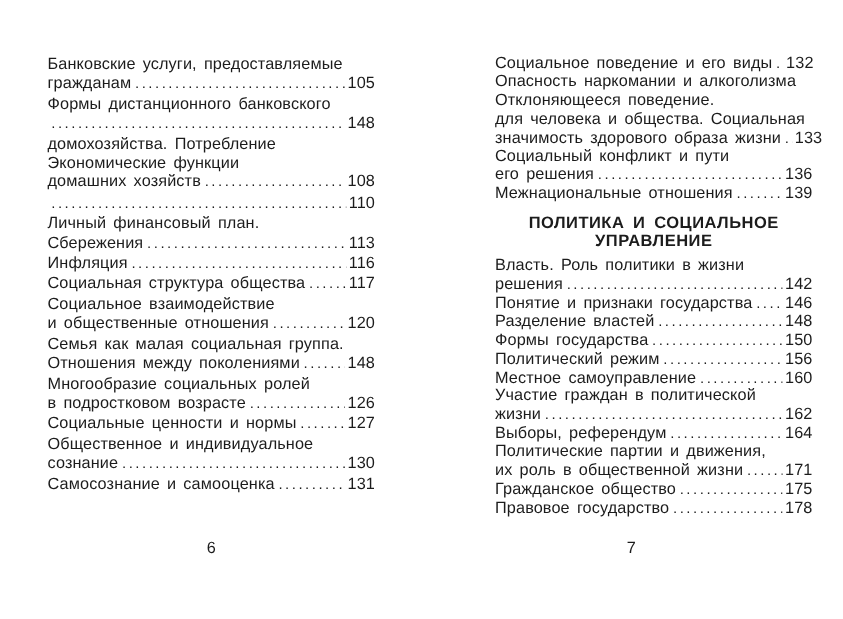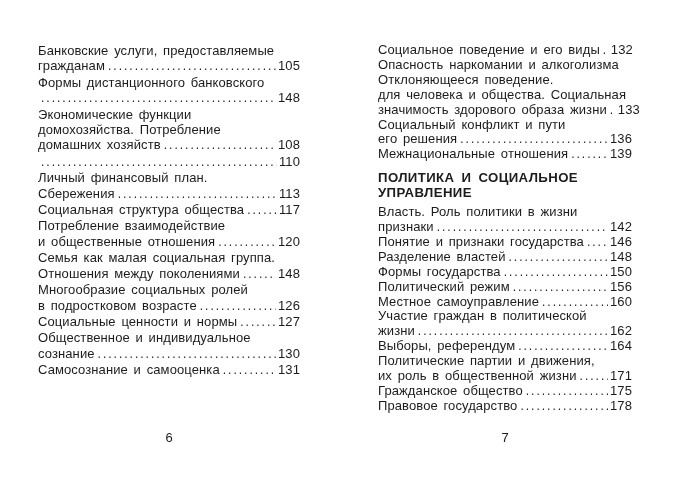--- a/index.html
+++ b/index.html
@@ -17,22 +17,23 @@
   }
   .toc-col {
     position: absolute;
     top: 43px;
     font-size: 13px;
     font-weight: 500;
     word-spacing: 2px;
     letter-spacing: 0.1px;
   }
   .toc-col.left  { left: 38px;  width: 262px; line-height: 15.4px; }
-  .toc-col.right { left: 378px; width: 254px; line-height: 14.9px; }
+  .toc-col.right { left: 396px; width: 254px; line-height: 14.9px; }
   .heading {
+    text-align: center;
     font-weight: 700;
     font-size: 13.2px;
     letter-spacing: 0.4px;
     word-spacing: 3px;
     margin: 9px 0 4px 0;
   }
   .entry { margin: 0; }
   .line { white-space: nowrap; }
   .line.last { display: flex; align-items: baseline; }
   .line.last .t { white-space: nowrap; flex: 0 0 auto; }
@@ -75,22 +76,22 @@
         </div>
       </div>
       <div class="entry">
         <div class="line">Формы дистанционного банковского</div>
         <div class="line last">
           <span class="leader"></span>
           <span class="pg">148</span>
         </div>
       </div>
       <div class="entry">
+        <div class="line">домохозяйства. Потребление</div>
         <div class="line">Экономические функции</div>
-        <div class="line">домохозяйства. Потребление</div>
         <div class="line last">
           <span class="t">домашних хозяйств</span>
           <span class="leader"></span>
           <span class="pg">108</span>
         </div>
       </div>
       <div class="entry">
         <div class="line last">
           <span class="leader"></span>
           <span class="pg">110</span>
@@ -99,27 +100,34 @@
       <div class="entry">
         <div class="line">Личный финансовый план.</div>
         <div class="line last">
           <span class="t">Сбережения</span>
           <span class="leader"></span>
           <span class="pg">113</span>
         </div>
       </div>
       <div class="entry">
         <div class="line last">
+          <span class="t">Инфляция</span>
+          <span class="leader"></span>
+          <span class="pg">116</span>
+        </div>
+      </div>
+      <div class="entry">
+        <div class="line last">
           <span class="t">Социальная структура общества</span>
           <span class="leader"></span>
           <span class="pg">117</span>
         </div>
       </div>
       <div class="entry">
-        <div class="line">Потребление взаимодействие</div>
+        <div class="line">Социальное взаимодействие</div>
         <div class="line last">
           <span class="t">и общественные отношения</span>
           <span class="leader"></span>
           <span class="pg">120</span>
         </div>
       </div>
       <div class="entry">
         <div class="line">Семья как малая социальная группа.</div>
         <div class="line last">
           <span class="t">Отношения между поколениями</span>
@@ -189,21 +197,21 @@
         <div class="line last">
           <span class="t">Межнациональные отношения</span>
           <span class="leader"></span>
           <span class="pg">139</span>
         </div>
       </div>
       <div class="heading">ПОЛИТИКА И СОЦИАЛЬНОЕ УПРАВЛЕНИЕ</div>
       <div class="entry">
         <div class="line">Власть. Роль политики в жизни</div>
         <div class="line last">
-          <span class="t">признаки</span>
+          <span class="t">решения</span>
           <span class="leader"></span>
           <span class="pg">142</span>
         </div>
       </div>
       <div class="entry">
         <div class="line last">
           <span class="t">Понятие и признаки государства</span>
           <span class="leader"></span>
           <span class="pg">146</span>
         </div>

